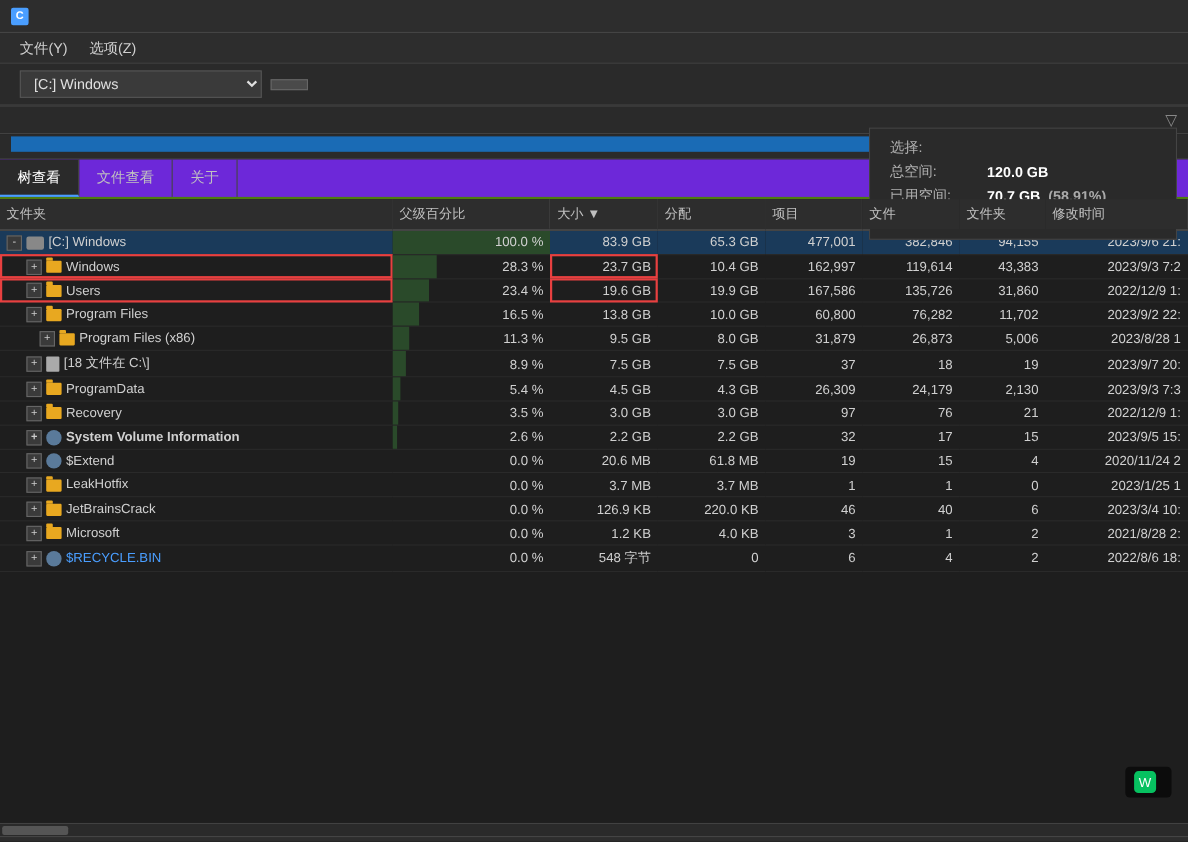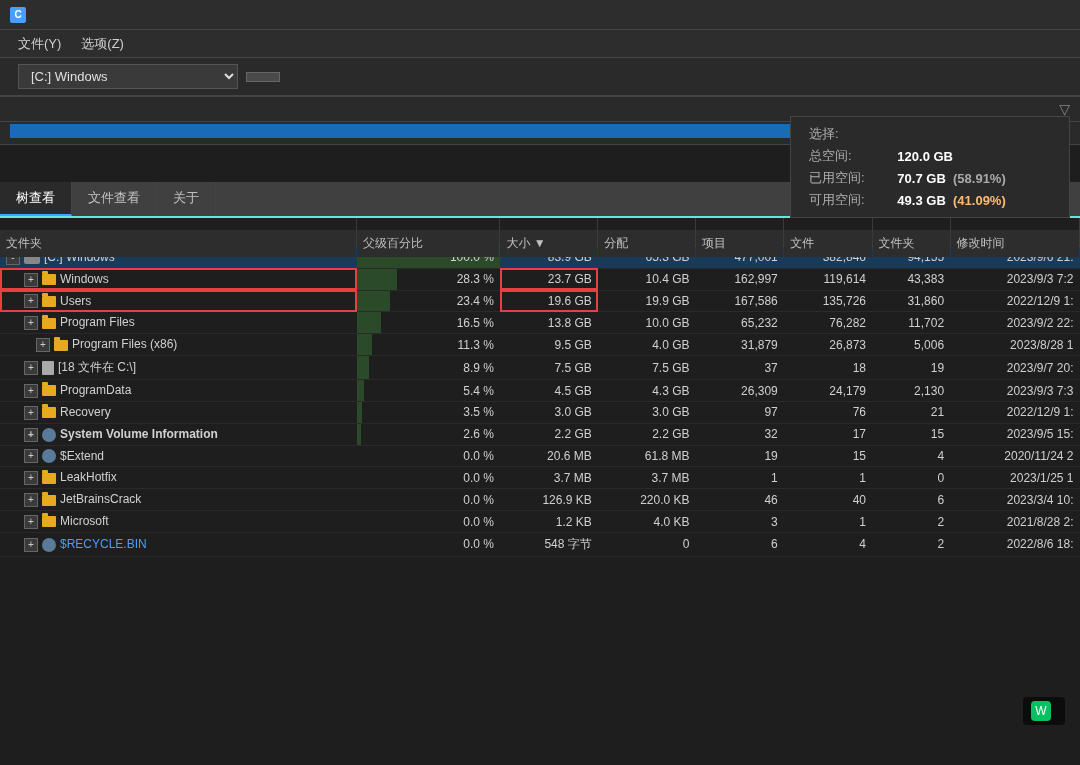--- a/index.html
+++ b/index.html
@@ -114,25 +114,24 @@
       min-width: 280px;
     }
     #infopanel table { width: 100%; border-collapse: collapse; }
     #infopanel table td { padding: 2px 4px; color: #d0d0d0; font-size: 13px; }
     #infopanel table td:first-child { color: #b0b0b0; }
     #infopanel table td.bold { color: #ffffff; font-weight: bold; }
     #infopanel .drive-title { color: #ffffff; font-weight: bold; font-size: 14px; }
 
     
     #tabs {
-      background: #404040;
+      background: #6d28d9;
       display: flex;
       padding: 0;
-      border-bottom: 2px solid #5eead4;
-      margin-top: 37px;
+      border-bottom: 2px solid #4d7c0f;
     }
     #tabs .tab {
       padding: 7px 16px;
       cursor: pointer;
       color: #c0c0c0;
       border-right: 1px solid #444;
       font-size: 13px;
     }
     #tabs .tab.active {
       background: #2a2a2a;
@@ -154,21 +153,21 @@
     }
 
     
     #file-table {
       width: 100%;
       border-collapse: collapse;
     }
     #file-table thead tr {
       background: #2d2d2d;
       position: sticky;
-      top: 12px;
+      top: 0;
       z-index: 10;
     }
     #file-table thead th {
       padding: 5px 6px;
       text-align: left;
       color: #c0c0c0;
       font-weight: normal;
       border-right: 1px solid #3a3a3a;
       border-bottom: 2px solid #444;
       white-space: nowrap;
@@ -388,30 +387,30 @@
             <td>167,586</td>
             <td>135,726</td>
             <td>31,860</td>
             <td>2022/12/9 1:</td>
           </tr>
           <tr>
             <td style="padding-left: 24px;"><span class="expand-btn">+</span><span class="folder-icon"></span><span>Program Files</span></td>
             <td style="position: relative; min-width: 90px;"><div style="position: absolute; left: 0px; top: 0px; bottom: 0px; width: 17%; background: rgb(42, 74, 42); z-index: 0;"></div><span style="position: relative; z-index: 1;">16.5 %</span></td>
             <td>13.8 GB</td>
             <td>10.0 GB</td>
-            <td>65,232</td>
+            <td>60,800</td>
             <td>76,282</td>
             <td>11,702</td>
             <td>2023/9/2 22:</td>
           </tr>
           <tr>
             <td style="padding-left: 36px;"><span class="expand-btn">+</span><span class="folder-icon"></span><span>Program Files (x86)</span></td>
             <td style="position: relative; min-width: 90px;"><div style="position: absolute; left: 0px; top: 0px; bottom: 0px; width: 11%; background: rgb(42, 74, 42); z-index: 0;"></div><span style="position: relative; z-index: 1;">11.3 %</span></td>
             <td>9.5 GB</td>
-            <td>4.0 GB</td>
+            <td>8.0 GB</td>
             <td>31,879</td>
             <td>26,873</td>
             <td>5,006</td>
             <td>2023/8/28 1</td>
           </tr>
           <tr>
             <td style="padding-left: 24px;"><span class="expand-btn">+</span><span style="display: inline-block; width: 12px; height: 14px; background: rgb(170, 170, 170); margin-right: 4px; vertical-align: middle; border-radius: 1px;"></span><span>[18 文件在 C:\]</span></td>
             <td style="position: relative; min-width: 90px;"><div style="position: absolute; left: 0px; top: 0px; bottom: 0px; width: 9%; background: rgb(42, 74, 42); z-index: 0;"></div><span style="position: relative; z-index: 1;">8.9 %</span></td>
             <td>7.5 GB</td>
             <td>7.5 GB</td>

